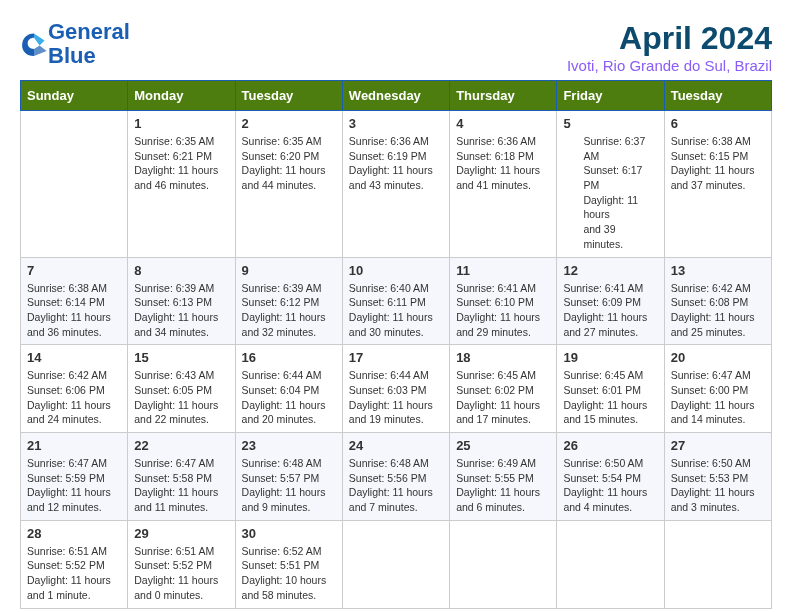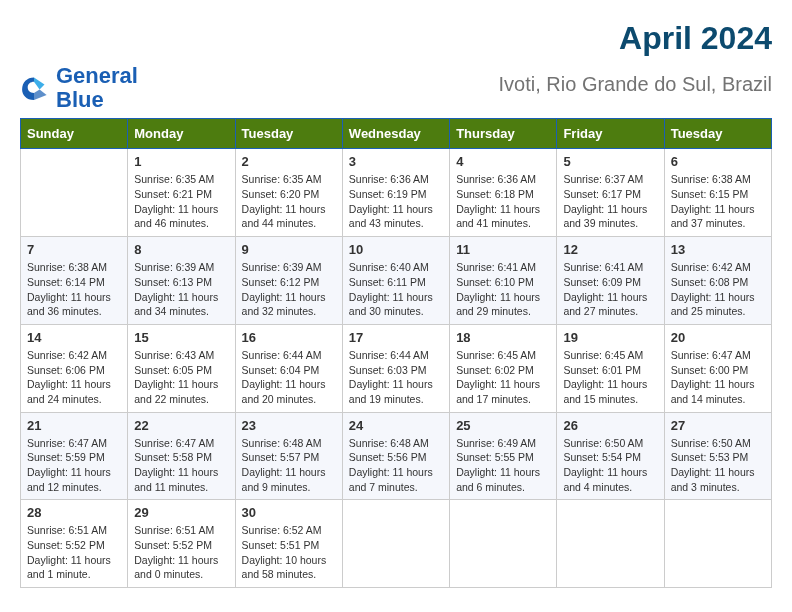--- a/index.html
+++ b/index.html
@@ -12,22 +12,21 @@
     }
     .header {
       display: flex;
       justify-content: space-between;
       align-items: flex-start;
       margin-bottom: 6px;
     }
     .logo {
       display: flex;
       align-items: center;
-      gap: 8px;
-      margin-top: 44px;
+      gap: 0;
     }
     .logo-text {
       font-size: 22px;
       font-weight: bold;
       color: #333;
       line-height: 1.1;
     }
     .logo-text span {
       color: #1a5fb4;
     }
@@ -37,23 +36,22 @@
     }
     .title-block {
       text-align: right;
     }
     .month-title {
       font-size: 32px;
       font-weight: bold;
       color: #0c4a6e;
     }
     .location {
-      font-size: 20px;
-      color: #737373;
-      margin-top: 16px;
+      font-size: 15px;
+      color: #8b5cf6;
     }
     table {
       width: 100%;
       border-collapse: collapse;
       font-size: 11px;
     }
     th {
       background-color: #4d7c0f;
       color: #fff;
       padding: 7px 6px;
@@ -153,21 +151,21 @@
         </td>
         <td>
           <span class="day-number">4</span>
           <div class="day-info" style="white-space: pre-line;">Sunrise: 6:36 AM
 Sunset: 6:18 PM
 Daylight: 11 hours
 and 41 minutes.</div>
         </td>
         <td>
           <span class="day-number">5</span>
-          <div class="day-info" style="white-space: pre-line;">Sunrise: 6:37 AM
+          <div class="day-info" style="white-space: pre-line; margin-left: 20px;">Sunrise: 6:37 AM
 Sunset: 6:17 PM
 Daylight: 11 hours
 and 39 minutes.</div>
         </td>
         <td>
           <span class="day-number">6</span>
           <div class="day-info" style="white-space: pre-line;">Sunrise: 6:38 AM
 Sunset: 6:15 PM
 Daylight: 11 hours
 and 37 minutes.</div>

